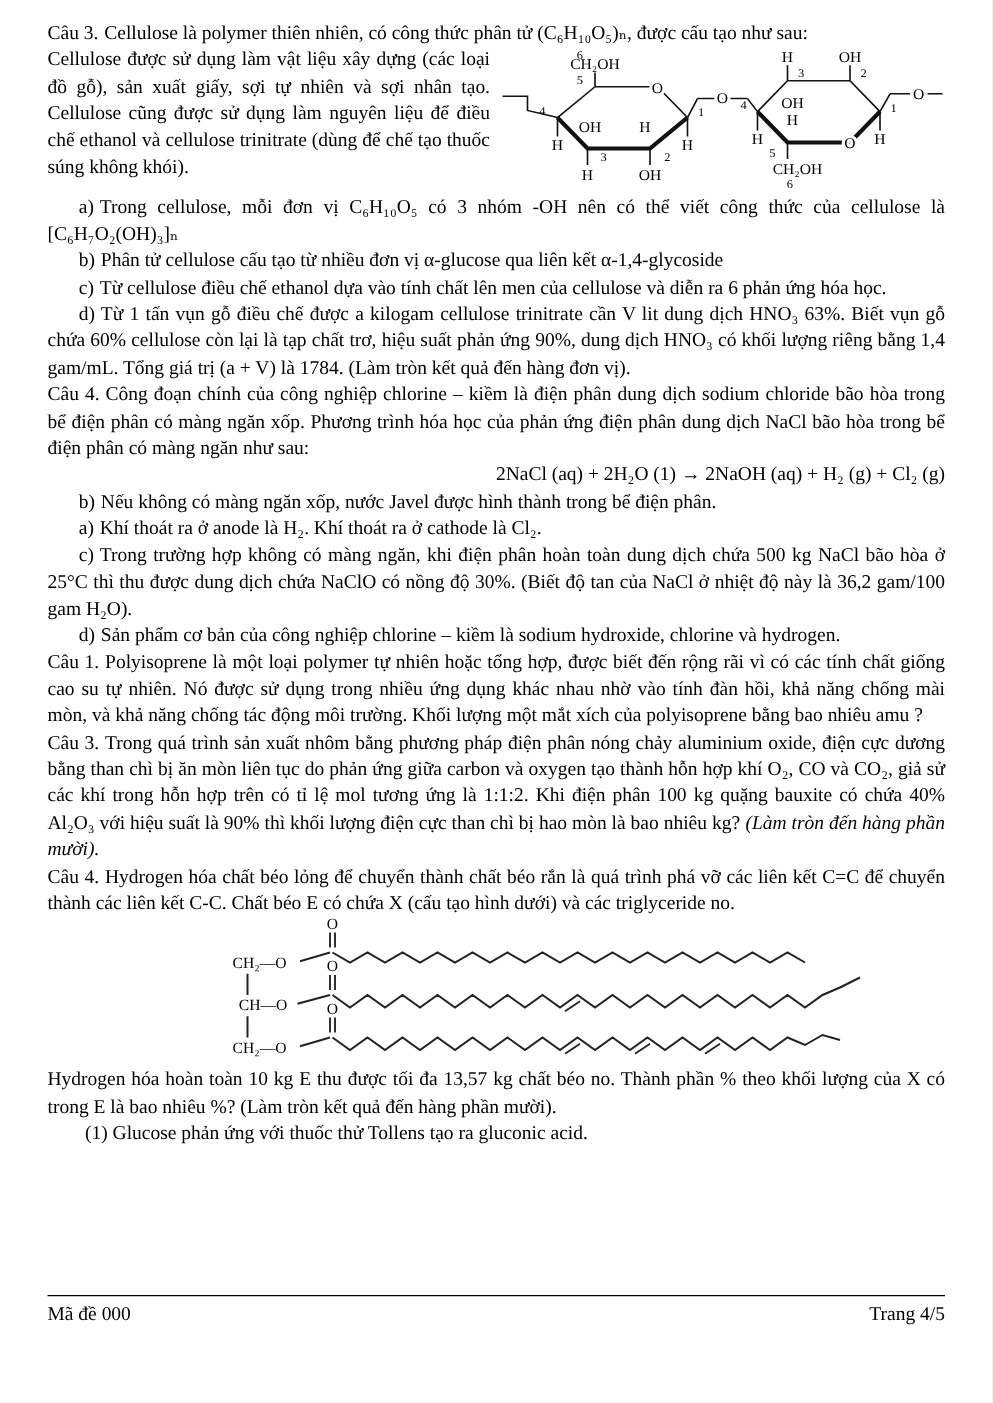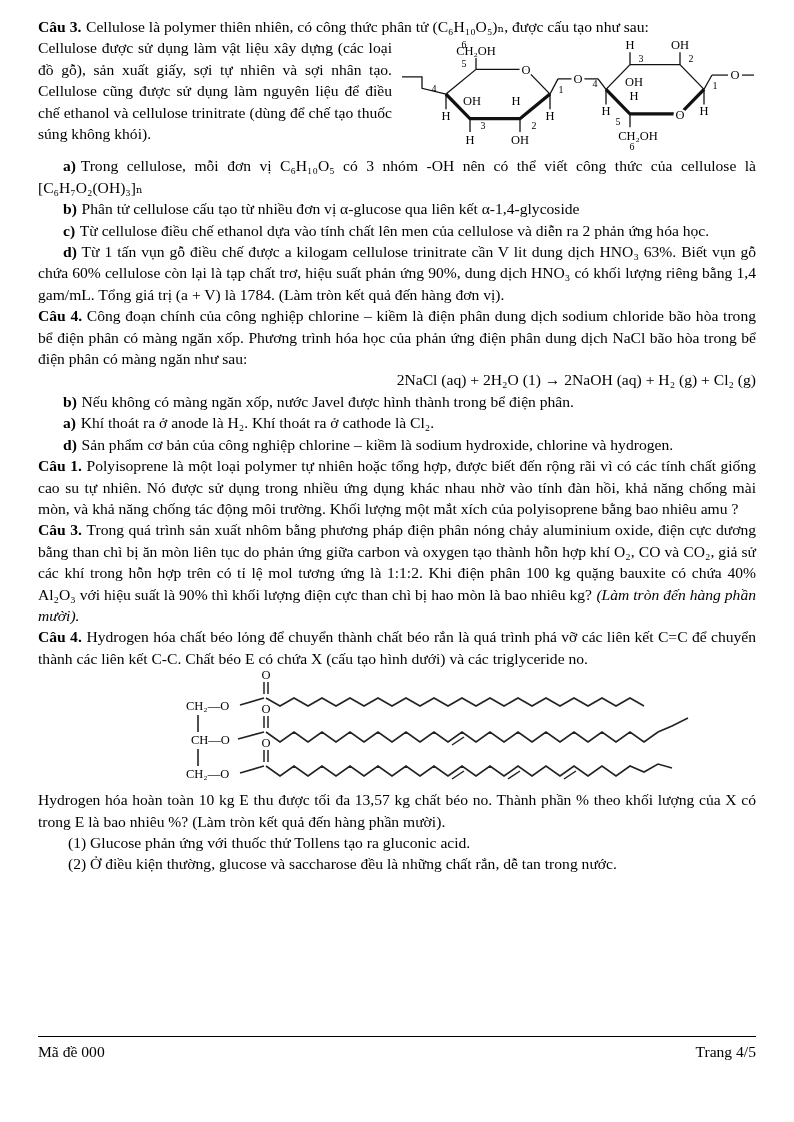--- a/index.html
+++ b/index.html
@@ -1,20 +1,20 @@
 <!DOCTYPE html>
 <html><head>
 <meta charset="utf-8">
 <style>
   html,body{margin:0;padding:0;background:#e8e8e8}
   .page{position:relative;width:794px;height:1122px;margin:0 auto;background:#ffffff;
         font-family:"Liberation Serif","DejaVu Serif",serif;font-size:15.6px;line-height:21.4px;
         color:#000;box-sizing:border-box;padding:16px 38px 0 38px;text-align:justify;overflow:hidden}
   p{margin:0;padding:0}
-  b{font-weight:bold}
+  b{font-weight:normal}
   .lbl{margin-right:0.30em}
   .sub{text-indent:25px}
   .stmt{text-indent:30px}
   .eq{text-align:right;text-indent:0}
   .itl{font-style:italic;margin-left:0.28em}
   .figR{float:right;width:358px;height:112px;margin:2px 0 4px 6px}
   .clr{clear:both}
   .figT{margin:1px 0 1px 140px;width:522px;height:118px}
   svg text{font-family:"Liberation Serif","DejaVu Serif",serif;fill:#000}
   .ct{font-size:12.5px}
@@ -98,27 +98,28 @@
           <text class="ct" x="306" y="80" text-anchor="middle">H</text>
           <text class="ct halo" x="337" y="42" text-anchor="middle">O</text>
         </g>
       </svg>
     </span>
     <span>Cellulose được sử dụng làm vật liệu xây dựng (các loại đồ gỗ), sản xuất giấy, sợi tự nhiên và sợi nhân tạo. Cellulose cũng được sử dụng làm nguyên liệu để điều chế ethanol và cellulose trinitrate (dùng để chế tạo thuốc súng không khói).</span>
   </p>
 
   <p class="sub clr"><b class="lbl">a)</b><span>Trong cellulose, mỗi đơn vị C₆H₁₀O₅ có 3 nhóm -OH nên có thể viết công thức của cellulose là [C₆H₇O₂(OH)₃]ₙ</span></p>
   <p class="sub"><b class="lbl">b)</b><span>Phân tử cellulose cấu tạo từ nhiều đơn vị α-glucose qua liên kết α-1,4-glycoside</span></p>
-  <p class="sub"><b class="lbl">c)</b><span>Từ cellulose điều chế ethanol dựa vào tính chất lên men của cellulose và diễn ra 2 phản ứng hóa học.</span></p>
+  <p class="sub"><b class="lbl">c)</b><span>Từ cellulose điều chế ethanol dựa vào tính chất lên men của cellulose và diễn ra 6 phản ứng hóa học.</span></p>
   <p class="sub"><b class="lbl">d)</b><span>Từ 1 tấn vụn gỗ điều chế được a kilogam cellulose trinitrate cần V lit dung dịch HNO₃ 63%. Biết vụn gỗ chứa 60% cellulose còn lại là tạp chất trơ, hiệu suất phản ứng 90%, dung dịch HNO₃ có khối lượng riêng bằng 1,4 gam/mL. Tổng giá trị (a + V) là 1784. (Làm tròn kết quả đến hàng đơn vị).</span></p>
 
   <p><b class="lbl">Câu 4.</b><span>Công đoạn chính của công nghiệp chlorine – kiềm là điện phân dung dịch sodium chloride bão hòa trong bể điện phân có màng ngăn xốp. Phương trình hóa học của phản ứng điện phân dung dịch NaCl bão hòa trong bể điện phân có màng ngăn như sau:</span></p>
   <p class="eq">2NaCl (aq) + 2H₂O (1) → 2NaOH (aq) + H₂ (g) + Cl₂ (g)</p>
   <p class="sub"><b class="lbl">b)</b><span>Nếu không có màng ngăn xốp, nước Javel được hình thành trong bể điện phân.</span></p>
   <p class="sub"><b class="lbl">a)</b><span>Khí thoát ra ở anode là H₂. Khí thoát ra ở cathode là Cl₂.</span></p>
+  <p class="sub"><b class="lbl">c)</b><span>Trong trường hợp không có màng ngăn, khi điện phân hoàn toàn dung dịch chứa 500 kg NaCl bão hòa ở 25°C thì thu được dung dịch chứa NaClO có nồng độ 30%. (Biết độ tan của NaCl ở nhiệt độ này là 36,2 gam/100 gam H₂O).</span></p>
   <p class="sub"><b class="lbl">d)</b><span>Sản phẩm cơ bản của công nghiệp chlorine – kiềm là sodium hydroxide, chlorine và hydrogen.</span></p>
 
 
   <p><b class="lbl">Câu 1.</b><span>Polyisoprene là một loại polymer tự nhiên hoặc tổng hợp, được biết đến rộng rãi vì có các tính chất giống cao su tự nhiên. Nó được sử dụng trong nhiều ứng dụng khác nhau nhờ vào tính đàn hồi, khả năng chống mài mòn, và khả năng chống tác động môi trường. Khối lượng một mắt xích của polyisoprene bằng bao nhiêu amu ?</span></p>
   <p><b class="lbl">Câu 3.</b><span>Trong quá trình sản xuất nhôm bằng phương pháp điện phân nóng chảy aluminium oxide, điện cực dương bằng than chì bị ăn mòn liên tục do phản ứng giữa carbon và oxygen tạo thành hỗn hợp khí O₂, CO và CO₂, giả sử các khí trong hỗn hợp trên có tỉ lệ mol tương ứng là 1:1:2. Khi điện phân 100 kg quặng bauxite có chứa 40% Al₂O₃ với hiệu suất là 90% thì khối lượng điện cực than chì bị hao mòn là bao nhiêu kg?</span><i class="itl">(Làm tròn đến hàng phần mười).</i></p>
   <p><b class="lbl">Câu 4.</b><span>Hydrogen hóa chất béo lỏng để chuyển thành chất béo rắn là quá trình phá vỡ các liên kết C=C để chuyển thành các liên kết C-C. Chất béo E có chứa X (cấu tạo hình dưới) và các triglyceride no.</span></p>
 
   <div class="figT">
     <svg width="522" height="118" viewBox="0 0 522 118">
       <g>
@@ -152,20 +153,19 @@
         <line class="dbl" x1="274" y1="109" x2="286" y2="101"></line>
         <line class="dbl" x1="330" y1="109" x2="342" y2="101"></line>
         <line class="dbl" x1="386" y1="109" x2="398" y2="101"></line>
       </g>
     </svg>
   </div>
 
   <p>Hydrogen hóa hoàn toàn 10 kg E thu được tối đa 13,57 kg chất béo no. Thành phần % theo khối lượng của X có trong E là bao nhiêu %? (Làm tròn kết quả đến hàng phần mười).</p>
 
   <p class="stmt">(1) Glucose phản ứng với thuốc thử Tollens tạo ra gluconic acid.</p>
-  <p class="stmt">(2) Ở điều kiện thường, glucose và saccharose đều là những chất rắn, dễ tan trong nước.</p>
 
   <div class="footer">
     <span>Mã đề 000</span>
     <span>Trang 4/5</span>
   </div>
 
 </div>
 
 </body></html>

